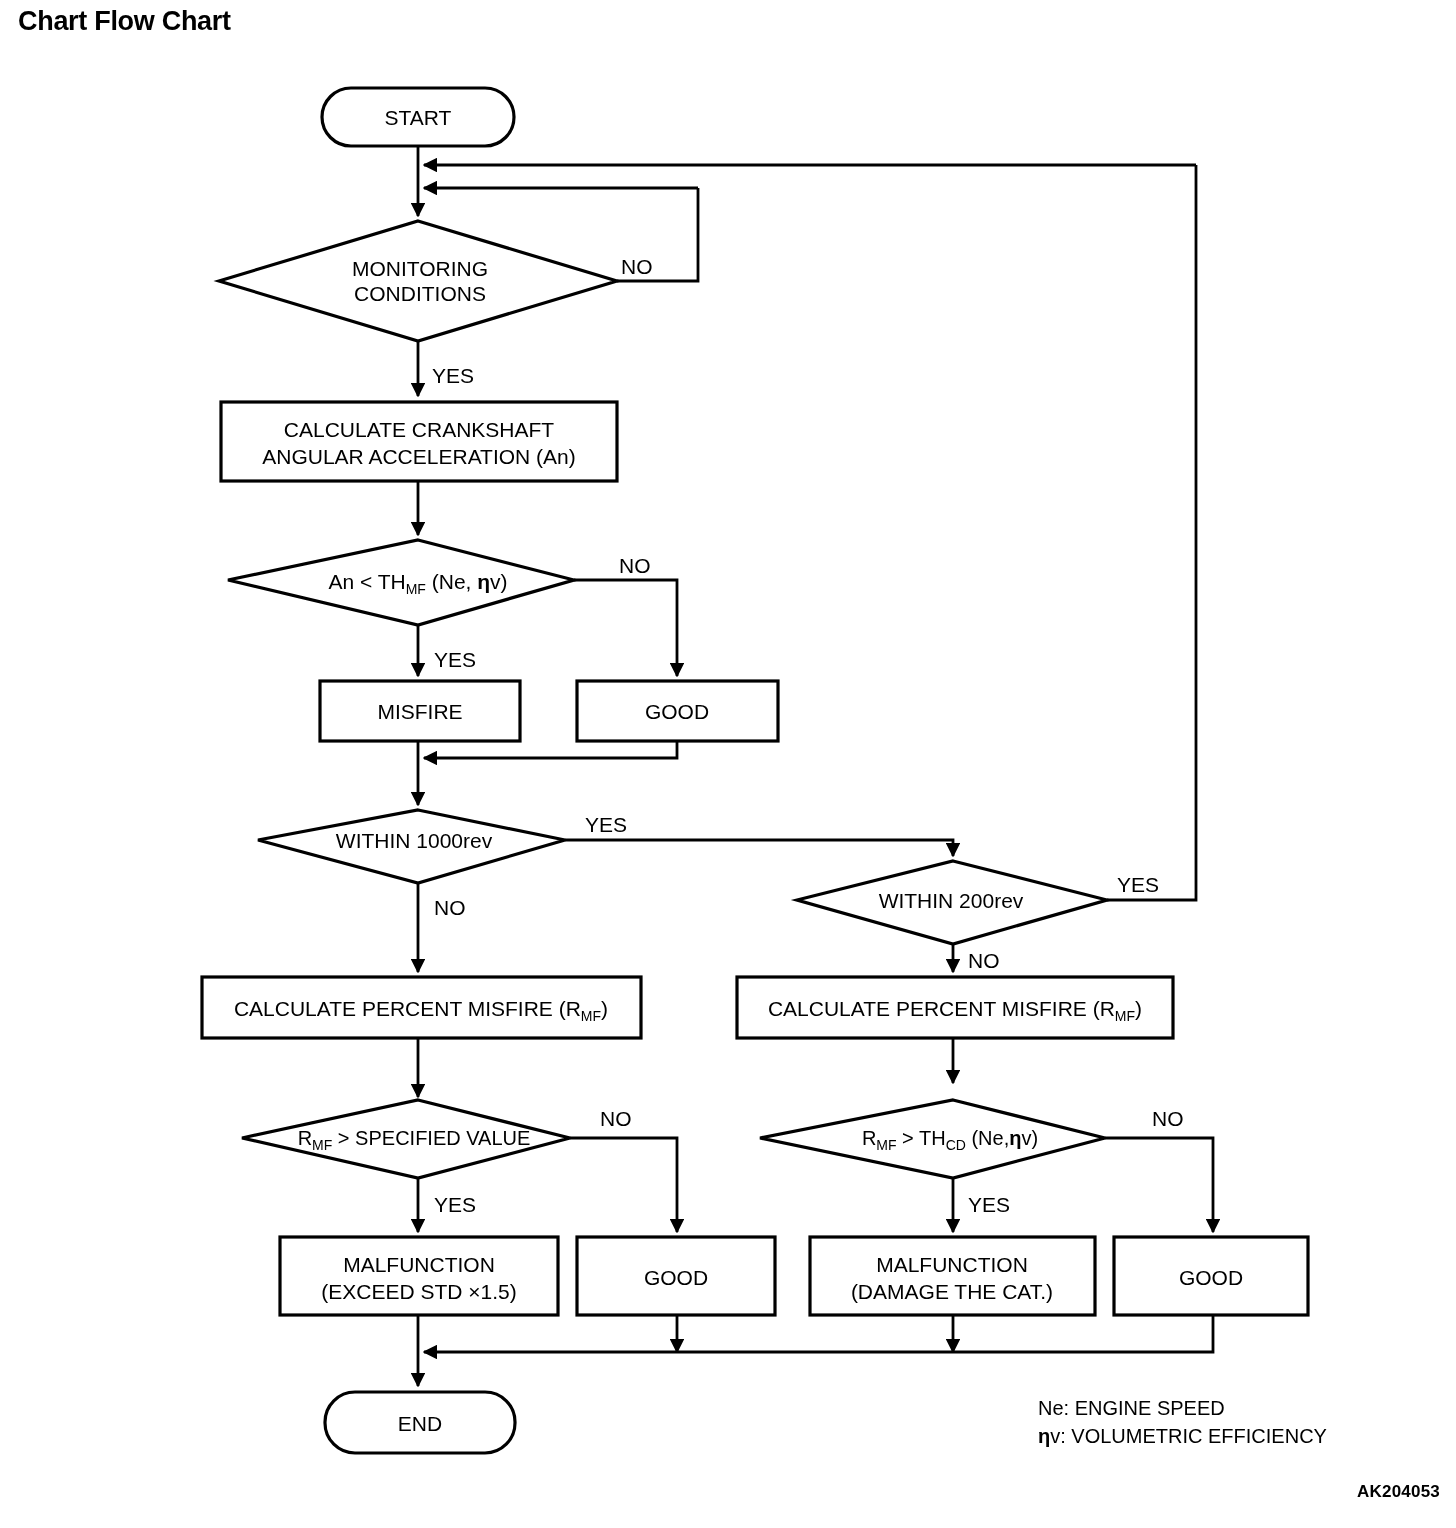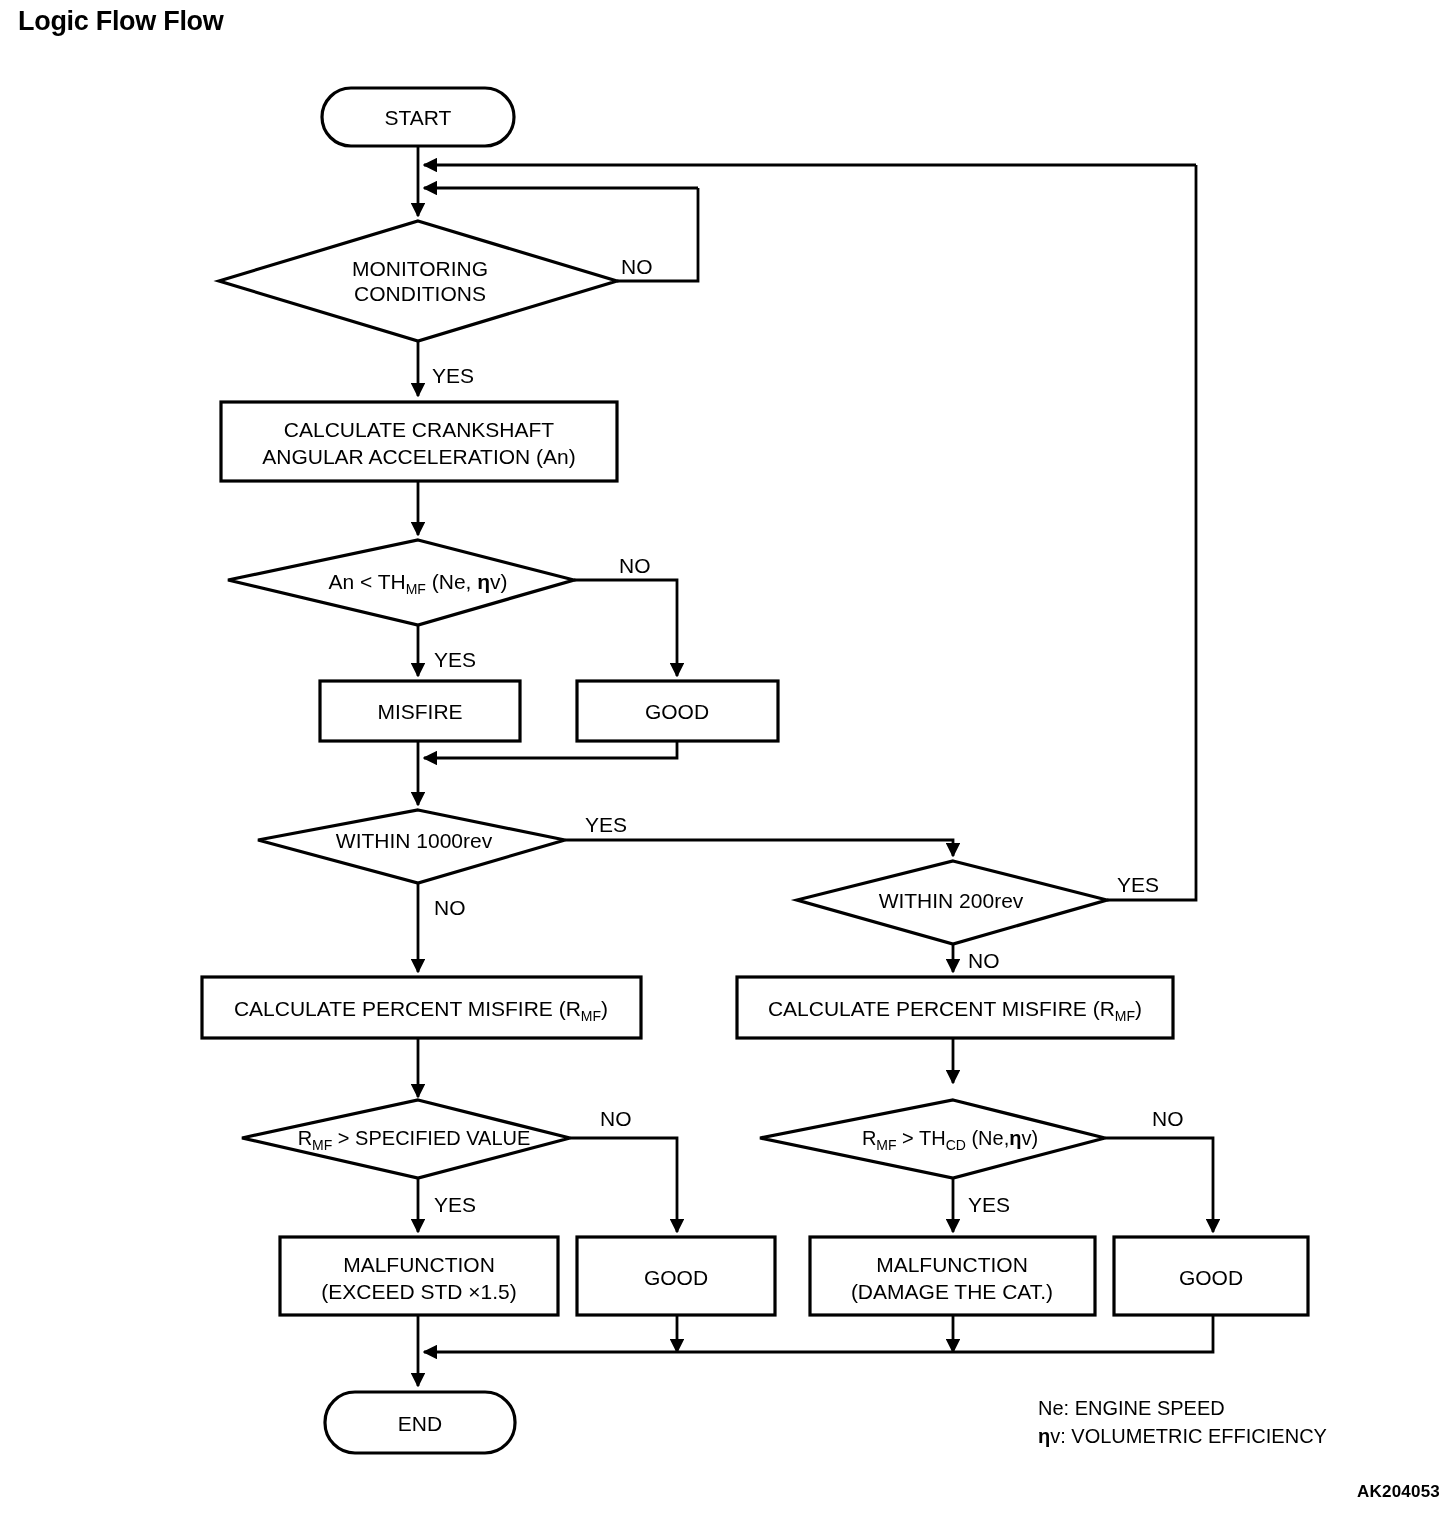--- a/index.html
+++ b/index.html
@@ -45,21 +45,21 @@
   .node-label-sm { font-size: 20px; text-anchor: middle; }
   .branch-label  { font-size: 21px; text-anchor: start; }
   .legend-text   { font-size: 20px; text-anchor: start; }
   .sub           { font-size: 14px; }
   .shape         { fill: #ffffff; stroke: #000000; stroke-width: 3.2; }
   .conn          { stroke: #000000; stroke-width: 2.8; fill: none; }
 </style>
 </head>
 <body>
 
-<div id="page-title">Logic Flow Flow</div>
+<div id="page-title">Chart Flow Chart</div>
 
 <svg id="flow-svg" width="1456" height="1528" viewBox="0 0 1456 1528">
   <defs>
     <marker id="arr" viewBox="0 0 10 10" refX="9" refY="5" markerWidth="5.2" markerHeight="5.2" orient="auto-start-reverse">
       <path d="M 0 0 L 10 5 L 0 10 z" fill="#000000"></path>
     </marker>
   </defs>
 
   <g>
 

